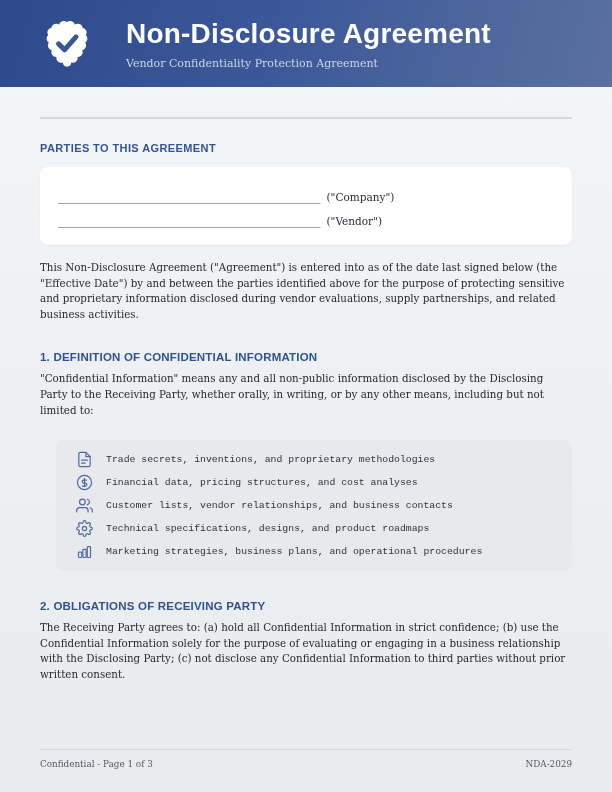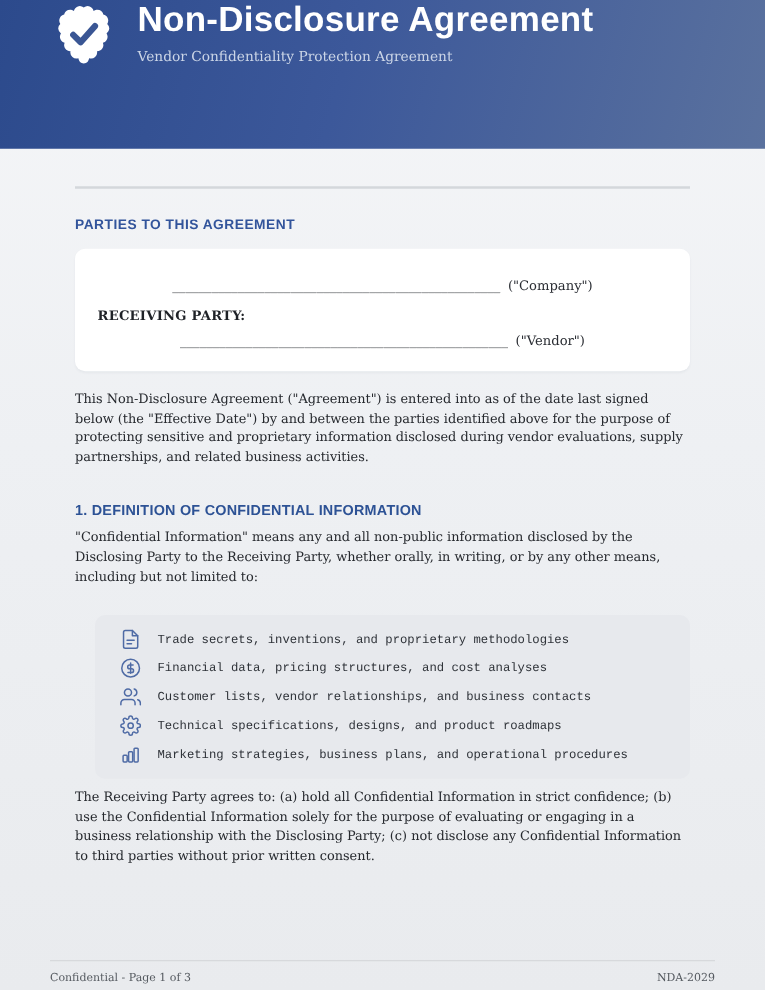--- a/index.html
+++ b/index.html
@@ -6,50 +6,50 @@
   html,body { width:612px; height:792px; }
   body { font-family:"DejaVu Serif", serif; }
 
   .page {
     width:612px; height:792px; position:relative; overflow:hidden;
     background:linear-gradient(180deg,#f5f6f8 0%, #eef0f3 45%, #e9ebee 100%);
   }
 
   
   .hdr {
-    height:119px;
+    height:87px;
     background:linear-gradient(105deg,#2c4a8c 0%, #3c589a 45%, #5a719e 100%);
-    display:flex; align-items:flex-start; padding:0 40px; gap:16px;
+    display:flex; align-items:center; padding:0 40px; gap:32px;
   }
   .hdr-icon { width:54px; height:54px; flex:0 0 auto; margin-top:2px; }
   .hdr-text { display:flex; flex-direction:column; }
   .hdr-title {
     font-family:"Liberation Sans", sans-serif; font-weight:bold;
     font-size:28px; color:#ffffff; letter-spacing:0.2px; line-height:32px;
   }
   .hdr-sub {
     font-family:"DejaVu Serif", serif; font-size:11px; color:#ccd6e7;
     margin-top:7px;
   }
 
   
-  .main { padding:0 60px; }
+  .main { padding:0 40px; }
   .top-rule { height:2px; background:#d4d7db; margin-top:30px; border:none; }
 
   .sec-label {
     font-family:"Liberation Sans", sans-serif; font-weight:bold;
     font-size:11px; letter-spacing:0.4px; color:#32549b; margin-top:23px;
   }
 
   .parties-card {
     margin-top:13px; background:#ffffff; border-radius:8px;
     padding:16px 18px 18px 18px; box-shadow:0 1px 2px rgba(40,50,70,0.05);
   }
   .party-label { font-size:10.5px; font-weight:bold; color:#1f2227; letter-spacing:0.2px; }
-  .party-line  { font-size:10.5px; color:#2a2d33; margin-top:8px; margin-bottom:12px; white-space:nowrap;text-align:center; }
+  .party-line  { font-size:10.5px; color:#2a2d33; margin-top:8px; margin-bottom:12px; white-space:nowrap; }
   .party-line .suffix { margin-left:6px; }
   .party-line:last-child { margin-bottom:0; }
 
   .para {
     font-size:10.3px; line-height:15.6px; color:#26292e; margin-top:15px;
     text-align:left;
   }
   .sec-heading {
     font-family:"Liberation Sans", sans-serif; font-weight:bold;
     font-size:11.5px; color:#2d5295; letter-spacing:0.2px; margin-top:29px;
@@ -59,21 +59,21 @@
   .list-card {
     margin-top:22px; margin-left:16px; background:#e7e9ed;
     border-radius:8px; padding:8px 20px;
   }
   .list-row { display:flex; align-items:center; gap:13px; height:23px;font-family:Liberation Mono, monospace; }
   .list-row .li-icon { width:17px; height:17px; flex:0 0 auto; display:flex; align-items:center; }
   .li-icon svg { width:17px; height:17px; stroke:#4f6ba5; fill:none; stroke-width:1.7; stroke-linecap:round; stroke-linejoin:round; }
   .list-row .li-text { font-size:9.8px; color:#2e3238; }
 
   
-  .ftr { position:absolute; left:40px; right:40px; bottom:4px; }
+  .ftr { position:absolute; left:40px; right:40px; bottom:23px; }
   .ftr-rule { height:1px; background:#d7d9dc; border:none; }
   .ftr-row { display:flex; justify-content:space-between; margin-top:9px; }
   .ftr-row span { font-size:8.8px; color:#54595f; }
 </style>
 </head>
 <body>
 
 <div class="page">
 
   <header class="hdr">
@@ -107,21 +107,20 @@
   <main class="main">
 
     <hr class="top-rule">
 
     <div class="sec-label">PARTIES TO THIS AGREEMENT</div>
 
     <div class="parties-card">
       <div class="party-line">
         <span>__________________________________________________</span><span class="suffix">("Company")</span>
       </div>
-      <div class="party-label">RECEIVING PARTY:</div>
       <div class="party-line">
         <span>__________________________________________________</span><span class="suffix">("Vendor")</span>
       </div>
     </div>
 
     <p class="para">This Non-Disclosure Agreement ("Agreement") is entered into as of the date last signed below (the "Effective Date") by and between the parties identified above for the purpose of protecting sensitive and proprietary information disclosed during vendor evaluations, supply partnerships, and related business activities.</p>
 
     <div class="sec-heading">1. DEFINITION OF CONFIDENTIAL INFORMATION</div>
     <p class="sec-body">"Confidential Information" means any and all non-public information disclosed by the Disclosing Party to the Receiving Party, whether orally, in writing, or by any other means, including but not limited to:</p>
 
@@ -178,20 +177,21 @@
               <rect x="3.5" y="13" width="4.6" height="7.5" rx="1"></rect>
               <rect x="9.7" y="9" width="4.6" height="11.5" rx="1"></rect>
               <rect x="15.9" y="5" width="4.6" height="15.5" rx="1"></rect>
             </svg>
         </span>
         <span class="li-text">Marketing strategies, business plans, and operational procedures</span>
       </div>
 
     </div>
 
+    <div class="sec-heading">2. OBLIGATIONS OF RECEIVING PARTY</div>
     <p class="sec-body">The Receiving Party agrees to: (a) hold all Confidential Information in strict confidence; (b) use the Confidential Information solely for the purpose of evaluating or engaging in a business relationship with the Disclosing Party; (c) not disclose any Confidential Information to third parties without prior written consent.</p>
 
   </main>
 
   <footer class="ftr">
     <hr class="ftr-rule">
     <div class="ftr-row">
       <span>Confidential - Page 1 of 3</span>
       <span>NDA-2029</span>
     </div>

